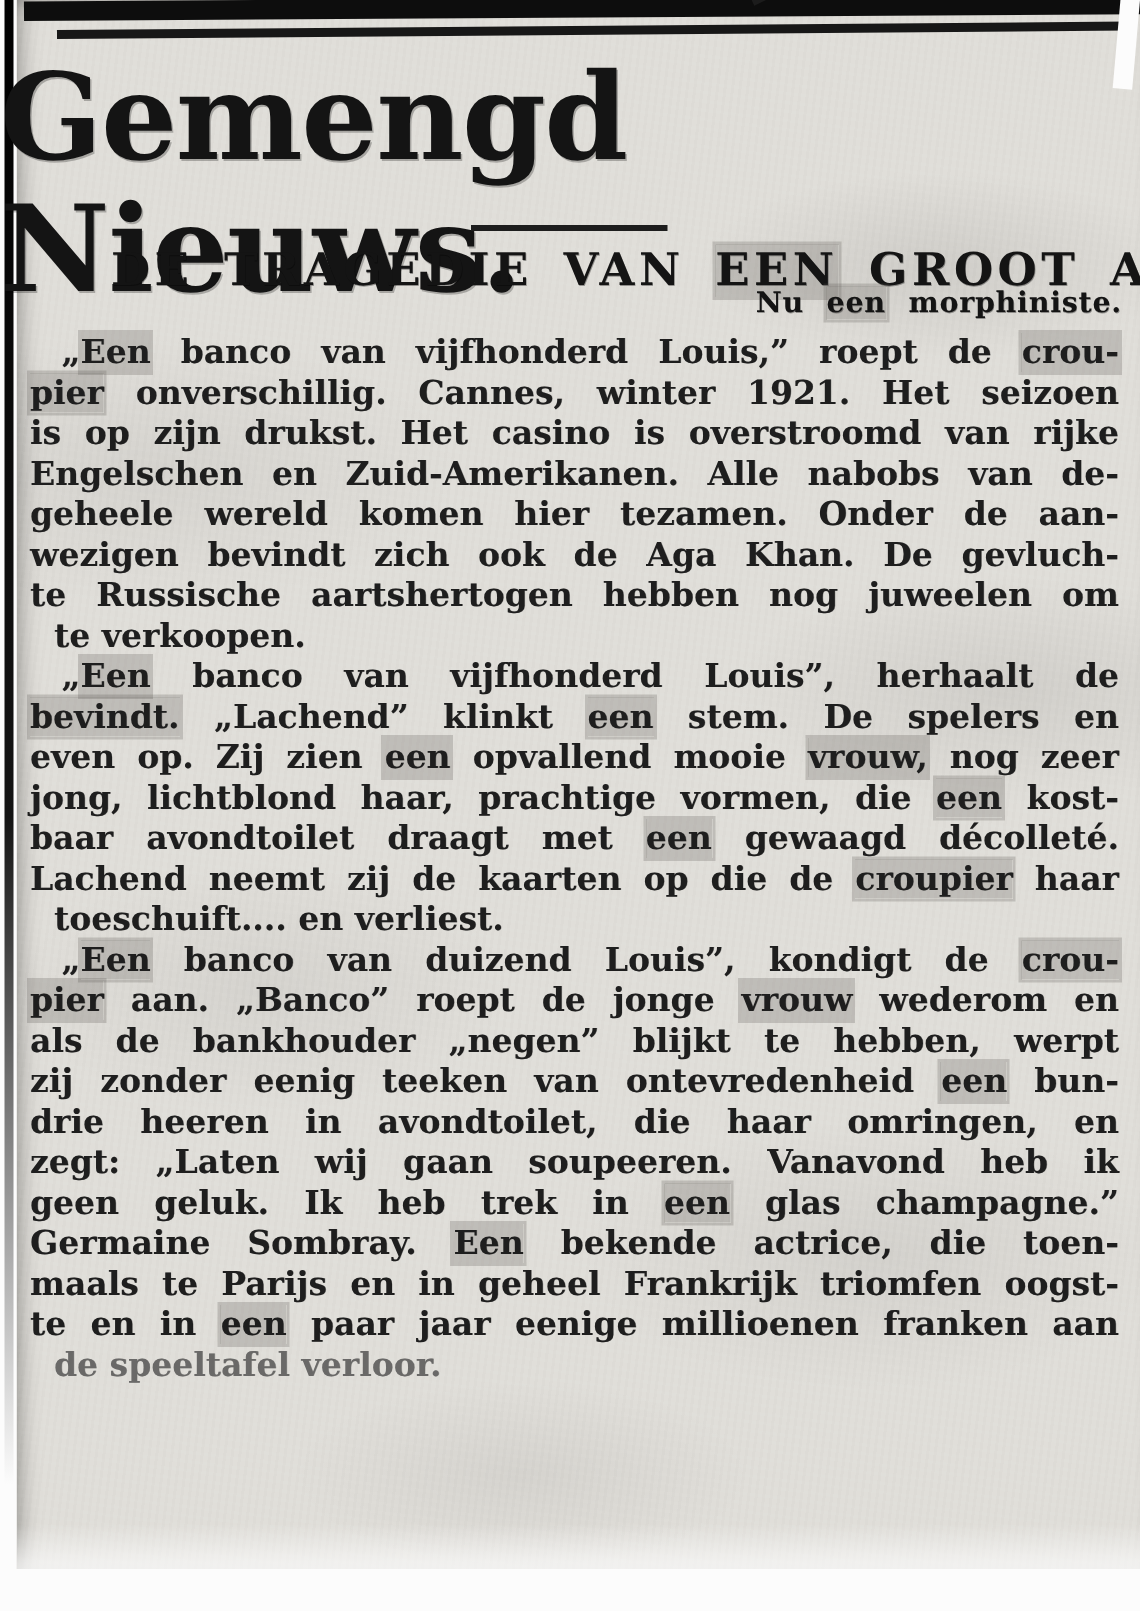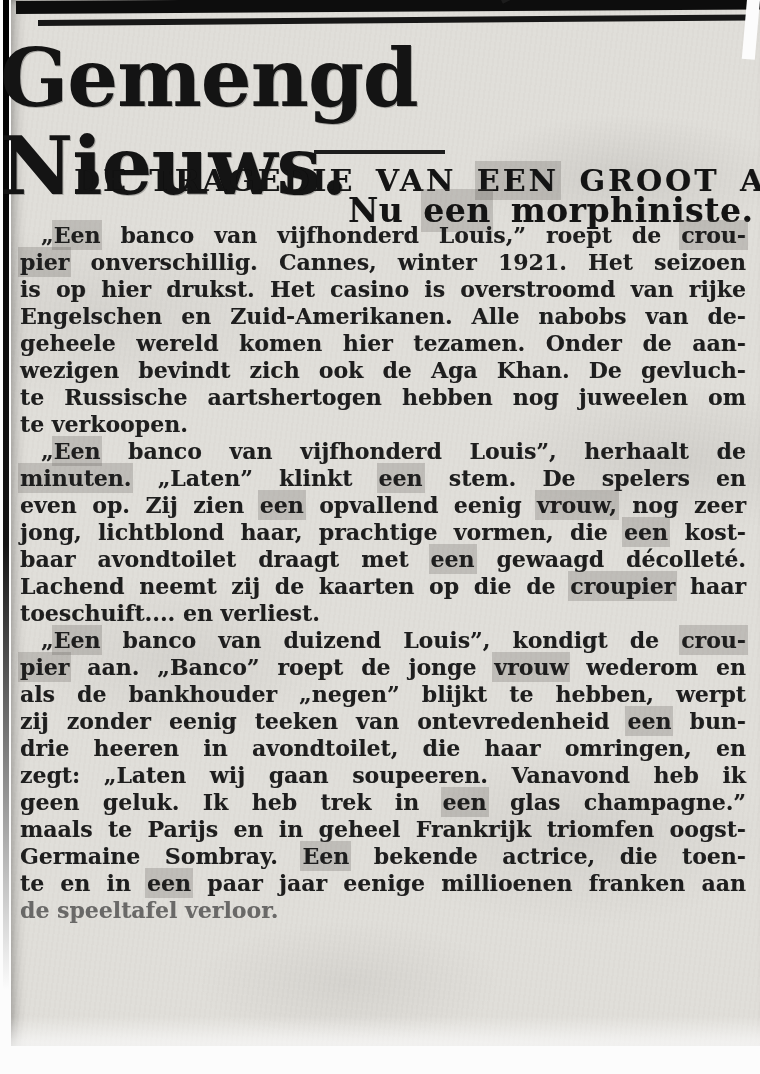--- a/index.html
+++ b/index.html
@@ -35,30 +35,30 @@
 
   .masthead{position:absolute;left:0;top:34px;width:760px;
     font-weight:bold;font-size:80px;line-height:1.1;color:var(--ink,#141414);
     letter-spacing:-1px;word-spacing:.38em;
     text-shadow:1px 1px 0 rgba(0,0,0,.25);}
   .divider{position:absolute;left:314px;top:150px;width:131px;height:4px;background:#1d1d1d;}
 
   .headline{position:absolute;left:74px;top:163px;width:660px;
     font-weight:bold;font-size:30px;letter-spacing:3px;word-spacing:7px;color:var(--ink,#141414);
     text-shadow:.4px .4px 0 rgba(0,0,0,.35);white-space:nowrap;}
-  .subheadline{position:absolute;right:12px;top:191px;width:400px;text-align:center;
-    font-weight:bold;font-size:33px;letter-spacing:.5px;word-spacing:8px;color:var(--ink,#141414);
+  .subheadline{position:absolute;right:12px;top:191px;width:400px;text-align:right;
+    font-weight:bold;font-size:19px;letter-spacing:.5px;word-spacing:8px;color:var(--ink,#141414);
     text-shadow:.4px .4px 0 rgba(0,0,0,.35);white-space:nowrap;}
 
   .article{position:absolute;left:20px;top:222px;width:726px;color:#1e1e1e;}
   .line{font-size:22px;line-height:27px;font-weight:bold;
     text-align:justify;text-align-last:justify;
     text-shadow:.3px .3px 0 rgba(0,0,0,.3);}
   .line.first{text-indent:21px;}
-  .line.short{text-align-last:left;}
+  .line.short{text-align-last:left;margin-left:16px;}
   .line.faded{opacity:.72;filter:blur(.4px);color:#3d3d3d;}
   .hl{background:var(--hl,rgba(88,85,80,.22));box-shadow:0 0 0 2px var(--hl,rgba(88,85,80,.22));}
 
   .bottom-fade{position:absolute;left:11px;top:1016px;width:749px;height:58px;
     background:linear-gradient(180deg,rgba(252,252,252,0) 0%,rgba(252,252,252,.65) 45%,var(--bg,#fcfcfc) 88%);}
 </style>
 </head>
 <body>
 
 <div class="scan">
@@ -71,40 +71,40 @@
 
   <div class="masthead">Gemengd Nieuws.</div>
   <div class="divider"></div>
 
   <div class="headline"><span>DE TRAGEDIE VAN </span><span class="hl">EEN</span><span> GROOT ACTRICE.</span></div>
   <div class="subheadline"><span>Nu </span><span class="hl">een</span><span> morphiniste.</span></div>
 
   <div class="article">
       <div class="line first"><span>„</span><span class="hl">Een</span><span> banco van vijfhonderd Louis,” roept de </span><span class="hl">crou-</span></div>
       <div class="line"><span class="hl">pier</span><span> onverschillig. Cannes, winter 1921. Het seizoen</span></div>
-      <div class="line"><span>is op hier drukst. Het casino is overstroomd van rijke</span></div>
+      <div class="line"><span>is op zijn drukst. Het casino is overstroomd van rijke</span></div>
       <div class="line"><span>Engelschen en Zuid-Amerikanen. Alle nabobs van de-</span></div>
       <div class="line"><span>geheele wereld komen hier tezamen. Onder de aan-</span></div>
       <div class="line"><span>wezigen bevindt zich ook de Aga Khan. De gevluch-</span></div>
       <div class="line"><span>te Russische aartshertogen hebben nog juweelen om</span></div>
       <div class="line short"><span>te verkoopen.</span></div>
       <div class="line first"><span>„</span><span class="hl">Een</span><span> banco van vijfhonderd Louis”, herhaalt de</span></div>
-      <div class="line"><span class="hl">minuten.</span><span> „Laten” klinkt </span><span class="hl">een</span><span> stem. De spelers en</span></div>
-      <div class="line"><span>even op. Zij zien </span><span class="hl">een</span><span> opvallend eenig </span><span class="hl">vrouw,</span><span> nog zeer</span></div>
+      <div class="line"><span class="hl">bevindt.</span><span> „Lachend” klinkt </span><span class="hl">een</span><span> stem. De spelers en</span></div>
+      <div class="line"><span>even op. Zij zien </span><span class="hl">een</span><span> opvallend mooie </span><span class="hl">vrouw,</span><span> nog zeer</span></div>
       <div class="line"><span>jong, lichtblond haar, prachtige vormen, die </span><span class="hl">een</span><span> kost-</span></div>
       <div class="line"><span>baar avondtoilet draagt met </span><span class="hl">een</span><span> gewaagd décolleté.</span></div>
       <div class="line"><span>Lachend neemt zij de kaarten op die de </span><span class="hl">croupier</span><span> haar</span></div>
       <div class="line short"><span>toeschuift.... en verliest.</span></div>
       <div class="line first"><span>„</span><span class="hl">Een</span><span> banco van duizend Louis”, kondigt de </span><span class="hl">crou-</span></div>
       <div class="line"><span class="hl">pier</span><span> aan. „Banco” roept de jonge </span><span class="hl">vrouw</span><span> wederom en</span></div>
       <div class="line"><span>als de bankhouder „negen” blijkt te hebben, werpt</span></div>
       <div class="line"><span>zij zonder eenig teeken van ontevredenheid </span><span class="hl">een</span><span> bun-</span></div>
       <div class="line"><span>drie heeren in avondtoilet, die haar omringen, en</span></div>
       <div class="line"><span>zegt: „Laten wij gaan soupeeren. Vanavond heb ik</span></div>
       <div class="line"><span>geen geluk. Ik heb trek in </span><span class="hl">een</span><span> glas champagne.”</span></div>
+      <div class="line"><span>Germaine Sombray. </span><span class="hl">Een</span><span> bekende actrice, die toen-</span></div>
       <div class="line"><span>maals te Parijs en in geheel Frankrijk triomfen oogst-</span></div>
-      <div class="line"><span>Germaine Sombray. </span><span class="hl">Een</span><span> bekende actrice, die toen-</span></div>
       <div class="line"><span>te en in </span><span class="hl">een</span><span> paar jaar eenige millioenen franken aan</span></div>
       <div class="line short faded"><span>de speeltafel verloor.</span></div>
     </div>
 
   <div class="bottom-fade"></div>
 </div>
 
 </body></html>

